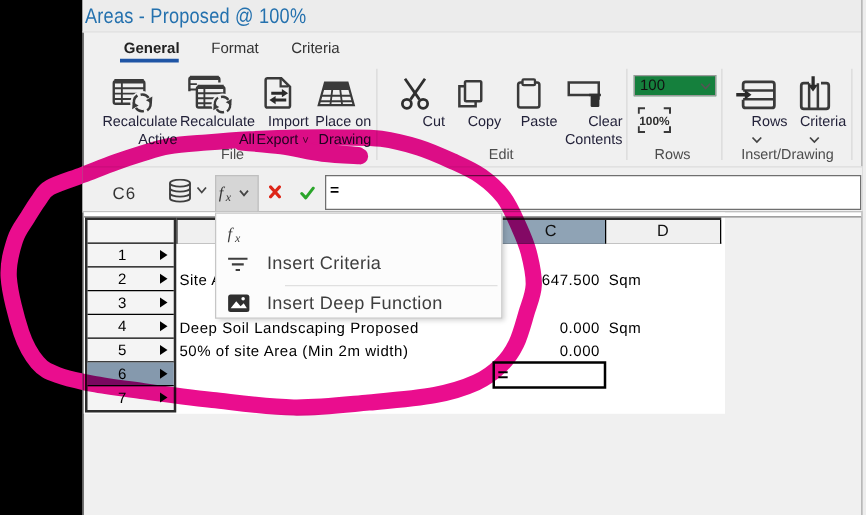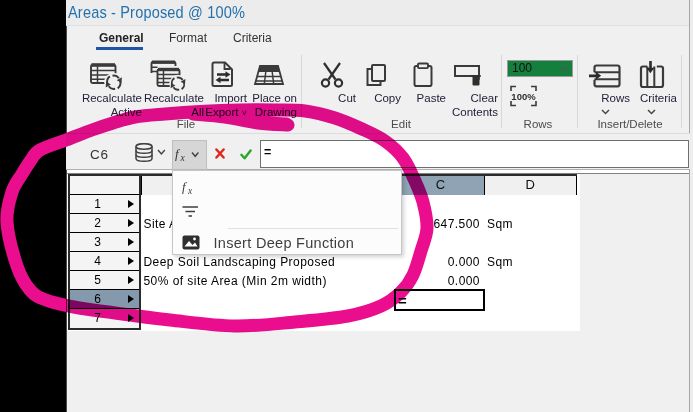--- a/index.html
+++ b/index.html
@@ -165,21 +165,21 @@
   <path d="M11.2 3 h2.6 v6.8 h2.6 l-4 5.4 -4 -5.4 h2.8 z" fill="#2b2b2b"></path>
 </svg>
 <div class="abs lbl" style="left:580px;width:50px">Rows</div>
 <div class="abs lbl" style="left:627px;width:50px">Criteria</div>
 <svg class="ic" style="left:601px;top:109px" width="9" height="6" viewBox="0 0 9 6">
     <path d="M1 1 L4.5 4.6 L8 1" stroke="#444" stroke-width="1.4" fill="none"></path>
   </svg>
 <svg class="ic" style="left:647px;top:109px" width="9" height="6" viewBox="0 0 9 6">
     <path d="M1 1 L4.5 4.6 L8 1" stroke="#444" stroke-width="1.4" fill="none"></path>
   </svg>
-<div class="abs grp" style="left:590px;width:80px">Insert/Delete</div>
+<div class="abs grp" style="left:590px;width:80px">Insert/Drawing</div>
 <div class="abs sep" style="left:681px"></div>
 
 <div id="fbar" class="abs"></div>
 <div id="c6" class="abs">C6</div>
 <svg class="ic" style="left:134px;top:143px" width="32" height="20" viewBox="0 0 32 20">
   <g fill="none" stroke="#3f3f3f" stroke-width="1.5">
     <ellipse cx="10" cy="3.5" rx="8" ry="2.8"></ellipse>
     <path d="M2 3.5 v4 c0 1.6 3.6 2.8 8 2.8 s8 -1.2 8 -2.8 v-4"></path>
     <path d="M2 7.5 v4 c0 1.6 3.6 2.8 8 2.8 s8 -1.2 8 -2.8 v-4"></path>
     <path d="M2 11.5 v4 c0 1.6 3.6 2.8 8 2.8 s8 -1.2 8 -2.8 v-4"></path>
@@ -250,20 +250,21 @@
 <div class="abs ctext" style="left:398px;top:291.5px;font-weight:bold;font-size:15px;letter-spacing:0">=</div>
 
 <div id="menu" class="abs">
   <svg class="ic" style="left:9px;top:9px" width="17" height="14" viewBox="0 0 17 14">
     <text x="0" y="11" font-size="13" font-style="italic" fill="#3e3e3e" font-family="Liberation Serif">f</text>
     <text x="6" y="13.5" font-size="9.5" font-style="italic" fill="#3e3e3e" font-family="Liberation Serif">x</text>
   </svg>
   <svg class="ic" style="left:9px;top:34px" width="17" height="14" viewBox="0 0 17 14">
     <path d="M0.5 2 H16 M3.5 6.5 H13 M6.5 11 H10" stroke="#3e3e3e" stroke-width="1.7" fill="none"></path>
   </svg>
+  <div class="mitem" style="top:32px">Insert Criteria</div>
   <div class="abs" style="left:55px;top:57px;width:170px;height:1px;background:#e0e0e0"></div>
   <svg class="ic" style="left:9px;top:64px" width="18" height="15" viewBox="0 0 18 15">
     <rect x="0.5" y="0.5" width="17" height="14" rx="2" fill="#2f2f2f"></rect>
     <path d="M2.5 11.5 L7 6 l3.5 4 2.5 -2.5 2.5 4" fill="#fff"></path>
     <circle cx="12.5" cy="4" r="1.4" fill="#fff"></circle>
   </svg>
   <div class="mitem" style="top:64px">Insert Deep Function</div>
 </div>
 
 <svg id="anno" viewBox="0 0 693 412" style="mix-blend-mode:multiply">

